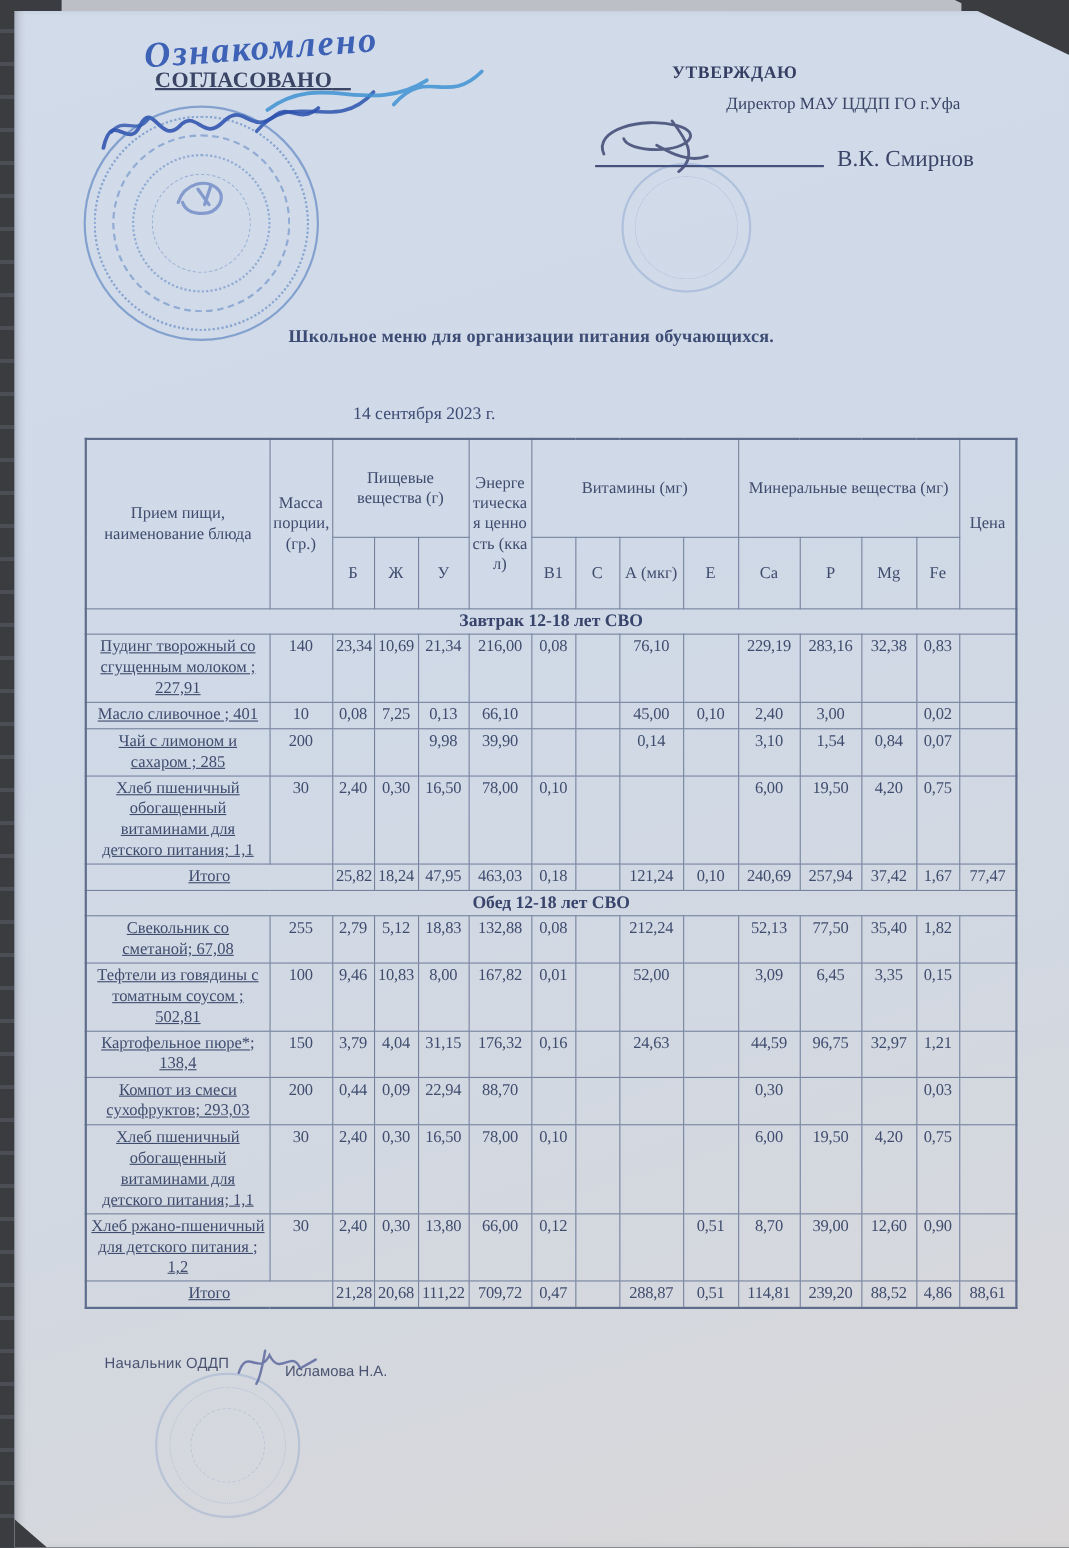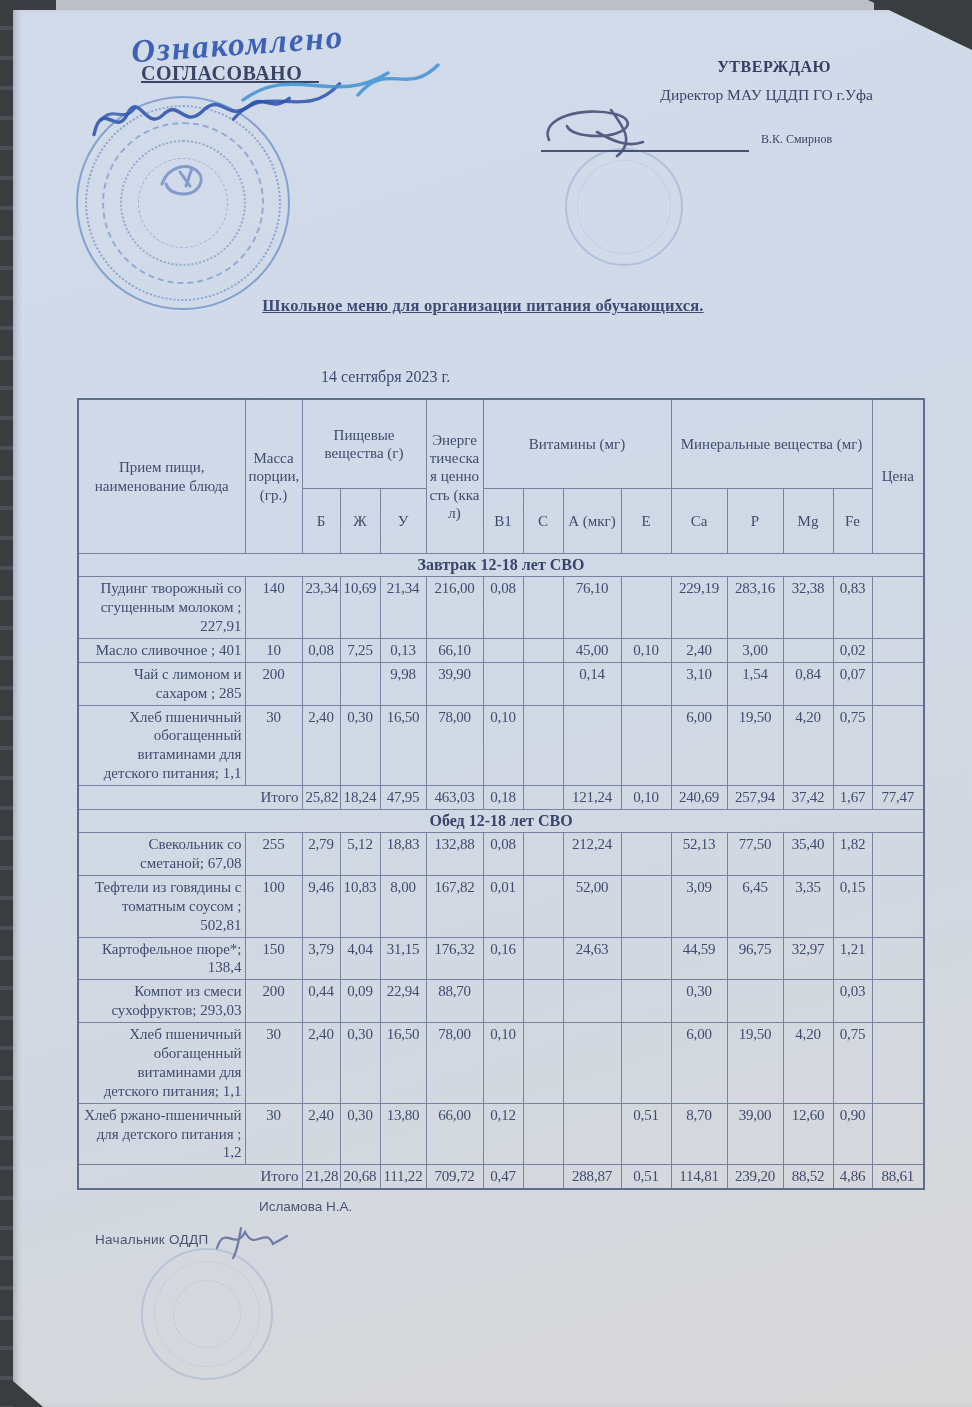--- a/index.html
+++ b/index.html
@@ -46,59 +46,59 @@
   .stamp-main .r5{inset:62px;border:1.5px dashed rgba(62,110,185,.6);}
   .stamp-faint{left:552px;top:138px;width:118px;height:118px;opacity:.28;}
   .stamp-faint .r1{inset:0;border:2px solid rgba(60,105,180,.8);}
   .stamp-faint .r2{inset:12px;border:1.5px dotted rgba(60,105,180,.8);}
   .stamp-footer{left:128px;top:1238px;width:132px;height:132px;opacity:.22;}
   .stamp-footer .r1{inset:0;border:2px solid rgba(60,105,180,.85);}
   .stamp-footer .r2{inset:13px;border:1.5px dotted rgba(60,105,180,.85);}
   .stamp-footer .r3{inset:32px;border:1.5px dashed rgba(60,105,180,.7);}
 
   
-  .approve-title{left:598px;top:48px;width:220px;text-align:right;font-size:16px;
+  .approve-title{left:598px;top:48px;width:220px;text-align:left;font-size:16px;
     font-weight:bold;color:#343f63;letter-spacing:.5px;}
   .approve-dir{left:560px;top:76px;width:300px;text-align:right;font-size:15.5px;color:#3a4568;}
   .approve-line{left:528px;top:140px;width:208px;border-bottom:2px solid #46507a;height:0;}
-  .approve-name{left:748px;top:122px;font-size:12px;color:#3a4568;}
+  .approve-name{left:748px;top:122px;font-size:21px;color:#3a4568;}
 
   .doc-title{left:90px;top:286px;width:760px;text-align:center;font-size:16.5px;
-    font-weight:600;color:#3d4c74;letter-spacing:.2px;text-decoration:underline;}
+    font-weight:600;color:#3d4c74;letter-spacing:.2px;}
   .doc-date{left:308px;top:358px;font-size:16px;color:#3d4c74;}
 
   
   table.menu{
     position:absolute;left:64px;top:388px;width:846px;table-layout:fixed;
     border-collapse:collapse;color:#3f4c6e;
   }
   table.menu th,table.menu td{
     border:1.4px solid #76839f;padding:2px 3px;vertical-align:top;
     font-size:15px;line-height:1.26;overflow:hidden;
   }
   table.menu thead th{vertical-align:middle;text-align:center;font-weight:normal;line-height:1.22;}
   th.energy-col{word-break:break-all;font-size:14.5px;}
-  td.name-cell{text-align:right;padding-left:5px;}
+  td.name-cell{text-align:center;padding-left:5px;text-decoration:underline;}
   td.num-cell{text-align:center;font-size:14.5px;letter-spacing:-.2px;padding:2px 0;}
   tr.section-row td{
     text-align:center;font-weight:bold;font-size:16px;color:#38446b;
     padding:1px 2px;border-left:1.4px solid #76839f;border-right:1.4px solid #76839f;margin-left:37px;
   }
   tr.total-row td{vertical-align:top;}
   table.menu{border:2px solid #5f6d8c;}
   thead tr:first-child th{height:84px;}
   thead tr:last-child th{height:60px;}
 
   
   .sig{position:absolute;pointer-events:none;}
 
   
   .footer-label{left:82px;top:1222px;font-family:"Liberation Sans",sans-serif;
     font-size:13.5px;color:#4a5470;letter-spacing:.3px;}
-  .footer-name{left:246px;top:1189px;font-family:"Liberation Sans",sans-serif;
+  .footer-name{left:246px;top:1229px;font-family:"Liberation Sans",sans-serif;
     font-size:13.5px;color:#4a5470;}
 </style>
 </head>
 <body>
 
 <div class="top-light-strip"></div>
 <div class="left-dark-strip"></div>
 
 <div class="paper">
 

